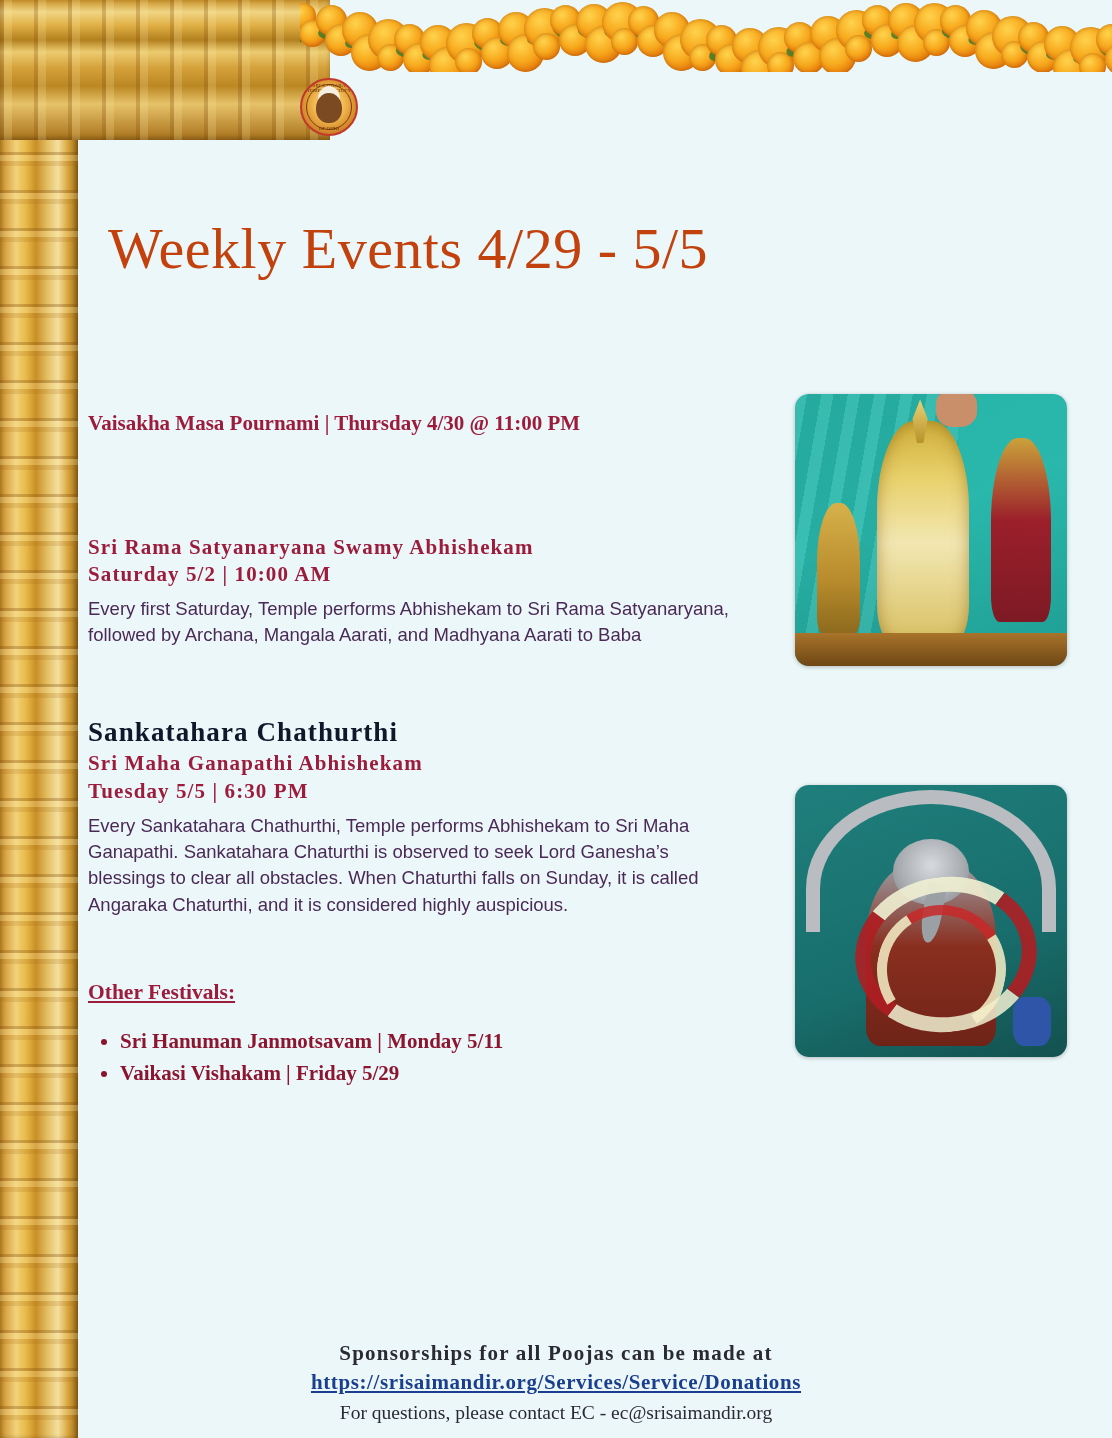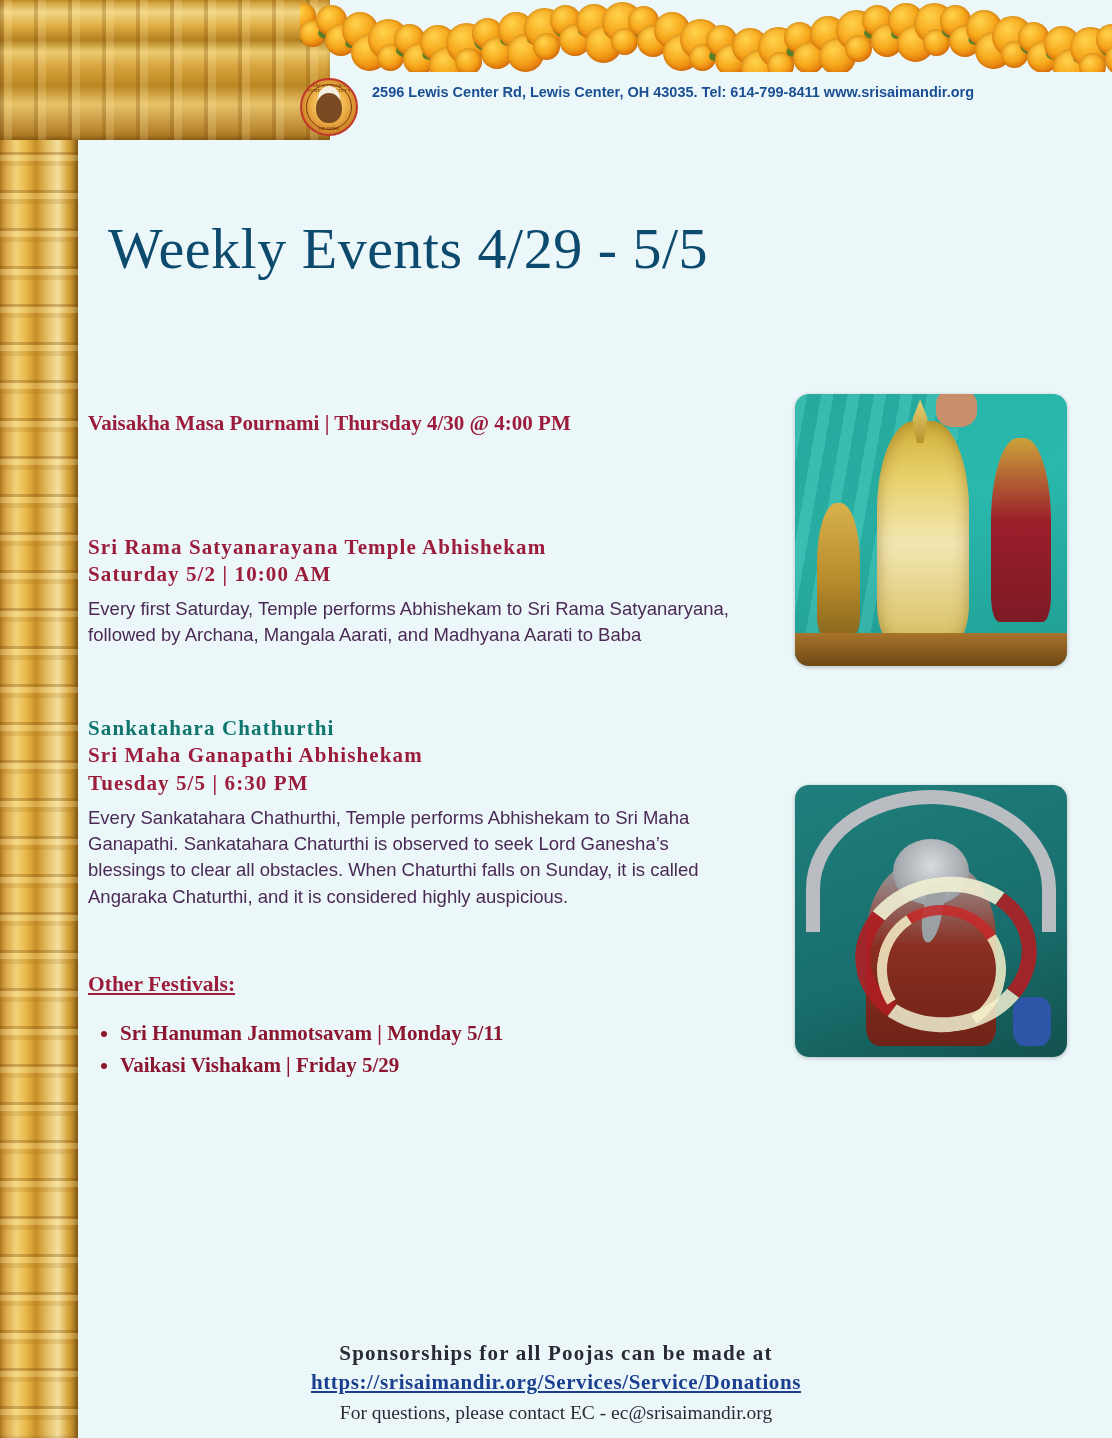--- a/index.html
+++ b/index.html
@@ -132,39 +132,39 @@
     margin-top: 6px;
     white-space: nowrap;
   }
 
   
   .page-title {
     position: absolute;
     left: 108px; top: 215px;
     font-family: "Liberation Serif", serif;
     font-size: 58px;
-    color: #0c4a6e;
+    color: #c2410c;
     letter-spacing: 0.5px;
   }
 
   
   .content { position: absolute; left: 88px; top: 410px; width: 660px; }
 
   .event { margin-bottom: 0; }
   .evt-head {
     color: #9c1c3c;
     font-weight: bold;
     font-size: 21px;
     line-height: 1.32;
   }
   .evt-head.spaced { letter-spacing: 1.1px; }
   .evt-sub {
-    color: #0f766e;
-    font-weight: bold;
-    font-size: 21px;
+    color: #0f172a;
+    font-weight: bold;
+    font-size: 27px;
     letter-spacing: 1.1px;
     line-height: 1.32;
   }
   .evt-body {
     font-family: "Liberation Sans", sans-serif;
     color: #4a2a55;
     font-size: 18.5px;
     line-height: 1.42;
     margin-top: 7px;
   }
@@ -429,36 +429,35 @@
   </div>
 
 <div class="header">
   <div class="logo">
     <div class="ring"></div>
     <div class="txt-top">SRI SAIBABA TEMPLE SOCIETY</div>
     <div class="face"></div>
     <div class="txt-bot">OF OHIO</div>
   </div>
   <div class="header-text">
-    <div class="org-addr">2596 Lewis Center Rd, Lewis Center, OH 43035. Tel: 614-799-8411 www.srisaimandir.org</div>
   </div>
 </div>
 
 <div class="page-title">Weekly Events 4/29 - 5/5</div>
 
 <div class="content">
 
   <div class="event">
-    <div class="evt-head">Vaisakha Masa Pournami | Thursday 4/30 @ 4:00 PM</div>
+    <div class="evt-head">Vaisakha Masa Pournami | Thursday 4/30 @ 11:00 PM</div>
   </div>
 
   <div class="gap-1"></div>
 
   <div class="event">
-    <div class="evt-head spaced">Sri Rama Satyanarayana Temple Abhishekam</div>
+    <div class="evt-head spaced">Sri Rama Satyanaryana Swamy Abhishekam</div>
     <div class="evt-head spaced">Saturday 5/2  |  10:00 AM</div>
     <div class="evt-body">Every first Saturday, Temple performs Abhishekam to Sri Rama Satyanaryana, followed by Archana, Mangala Aarati, and Madhyana Aarati to Baba</div>
   </div>
 
   <div class="gap-2"></div>
 
   <div class="event">
     <div class="evt-sub">Sankatahara Chathurthi</div>
     <div class="evt-head spaced">Sri Maha Ganapathi Abhishekam</div>
     <div class="evt-head spaced">Tuesday 5/5  |  6:30 PM</div>

